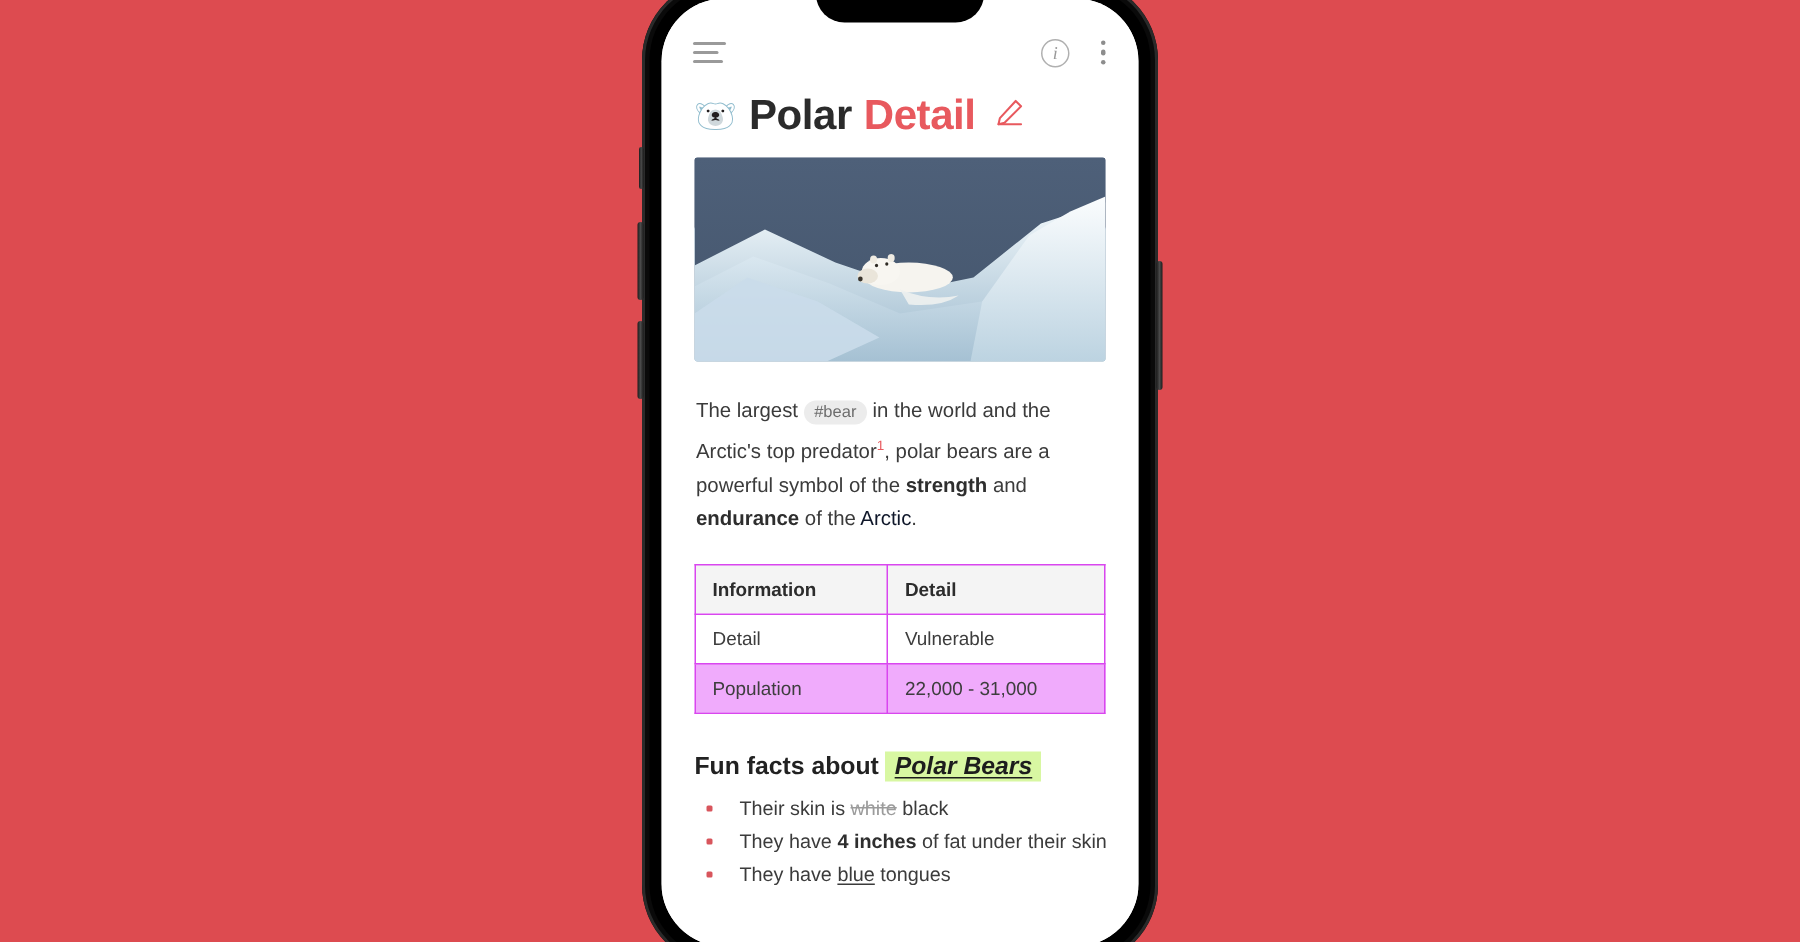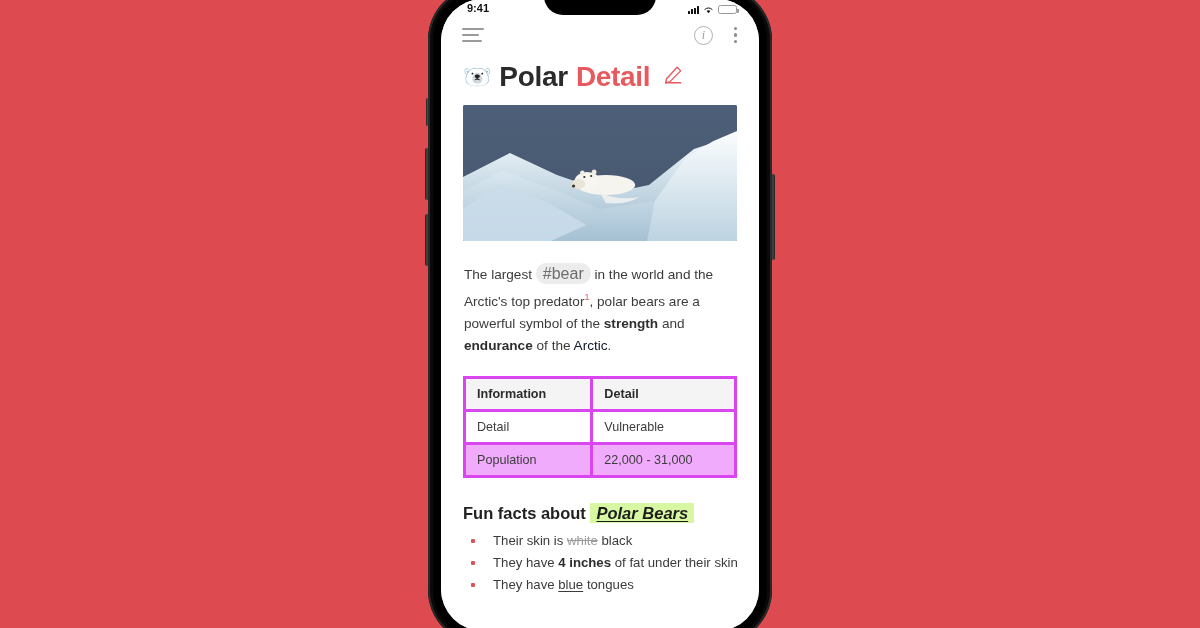--- a/index.html
+++ b/index.html
@@ -179,39 +179,39 @@
   .body-copy {
     padding: 22px 24px 0 23px;
     font-size: 13.6px;
     line-height: 22px;
     color: #3b3b3b;
   }
   .tag-pill {
     background: #ececec;
     border-radius: 10px;
     padding: 2px 7px;
-    font-size: 16px;
+    font-size: 11px;
     color: #6d6d6d;
     white-space: nowrap;
   }
   .fn-ref { color: #e8595e; font-size: 9px; vertical-align: super; cursor: pointer; }
   .bold-t { font-weight: bold; color: #2e2e2e; }
   .link-t { color: #0f172a; cursor: pointer; text-align: center; }
 
   
   .tbl-wrap { padding: 19px 22px 0 22px; }
   table.info-tbl {
     width: 100%;
     border-collapse: collapse;
     border: 1px solid #e3e3e3;
     font-size: 12.6px;
   }
   table.info-tbl th,
   table.info-tbl td {
-    border: 3px solid #d946ef;
+    border: 1px solid #d946ef;
     padding: 8px 11px;
     text-align: left;
     font-weight: normal;
     color: #3d3d3d;
     height: 33px;
   }
   table.info-tbl th { font-weight: bold; color: #2c2c2c; background: #f4f4f4; }
   table.info-tbl tr.row-alt td { background: #f0abfc; }
   table.info-tbl tr.row-plain td { background: #ffffff; }
   table.info-tbl th:first-child, table.info-tbl td:first-child { width: 47%; }
@@ -262,36 +262,20 @@
   <div class="btn-side btn-volup"></div>
   <div class="btn-side btn-voldn"></div>
   <div class="btn-side btn-power"></div>
 
   <div class="phone-inner-bezel"></div>
 
   <div class="phone-screen">
 
     <div class="dynamic-island"></div>
 
-    <div class="status-bar">
-      <div>9:41</div>
-      <div class="status-right">
-        <span class="sig-bars">
-            <i></i>
-            <i></i>
-            <i></i>
-            <i></i>
-          </span>
-        <svg class="wifi-ic" viewBox="0 0 16 12">
-          <path d="M8 11 L5.2 7.6 A4.4 4.4 0 0 1 10.8 7.6 Z" fill="#111"></path>
-          <path d="M2.6 5.1 A8.2 8.2 0 0 1 13.4 5.1" stroke="#111" stroke-width="1.5" fill="none" stroke-linecap="round"></path>
-        </svg>
-        <span class="batt"></span>
-      </div>
-    </div>
 
     <div class="app">
 
       <div class="toolbar">
         <div class="hamburger">
           <span></span>
             <span></span>
             <span></span>
         </div>
         <div class="toolbar-right">

